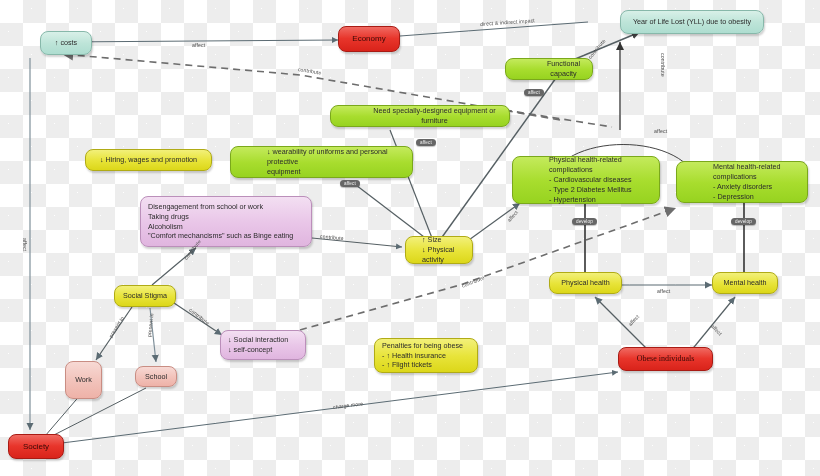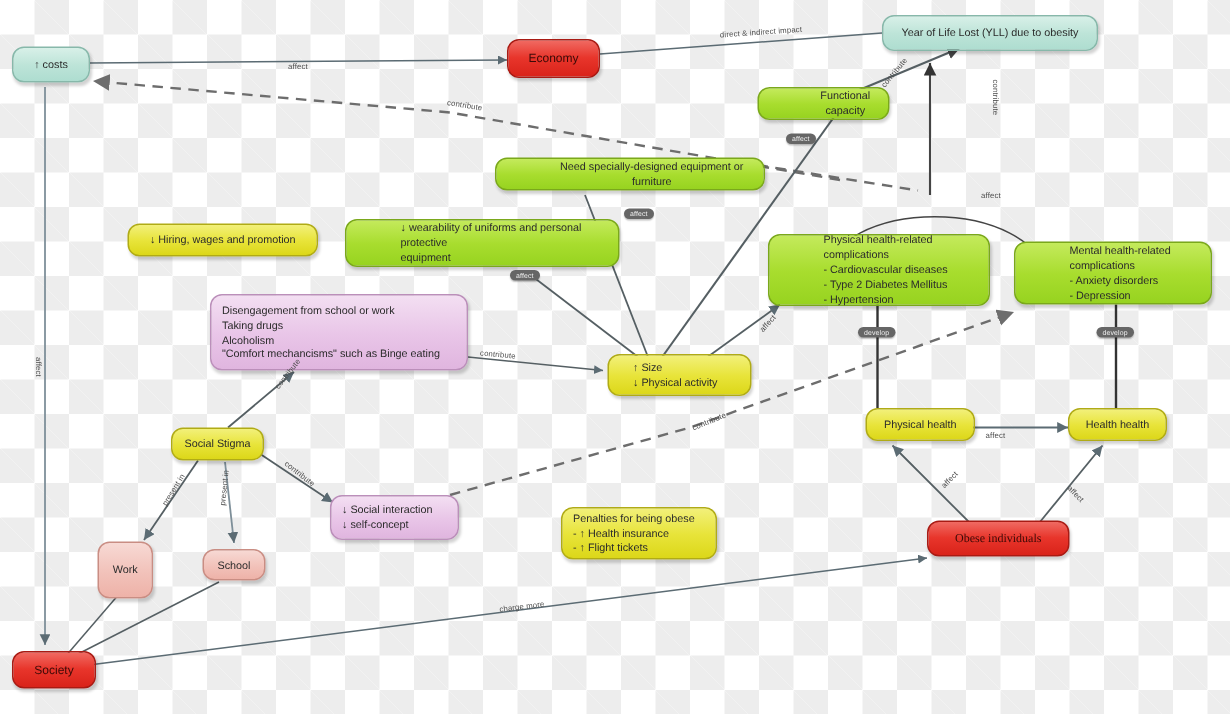--- a/index.html
+++ b/index.html
@@ -62,20 +62,21 @@
     border-color: #c98d83;
   }
   .c-red {
     background: linear-gradient(to bottom, #f06a62 0%, #e8352b 48%, #d9231a 100%);
     border-color: #a81b14;
     color: #3a0a07;
   }
   .c-teal {
     background: linear-gradient(to bottom, #d8f0e8 0%, #bde4d8 52%, #aeddd0 100%);
     border-color: #87b8aa;
+    margin-left: 32px;
   }
 
   .edge-label {
     position: absolute;
     font-size: 5.2px;
     color: #4d4d4d;
     white-space: nowrap;
     transform-origin: left center;
     letter-spacing: 0.1px;
   }
@@ -184,26 +185,26 @@
 
   <div class="node c-green" style="left:512px; top:156px; width:148px; height:48px;">Physical health-related complications
 - Cardiovascular diseases
 - Type 2 Diabetes Mellitus
 - Hypertension</div>
 
   <div class="node c-green" style="left:676px; top:161px; width:132px; height:42px;">Mental health-related complications
 - Anxiety disorders
 - Depression</div>
 
-  <div class="node c-yellow" style="left:405px; top:236px; width:96px; height:28px;padding-left:16px;">↑ Size
+  <div class="node c-yellow" style="left:405px; top:236px; width:68px; height:28px;padding-left:16px;">↑ Size
 ↓ Physical activity</div>
 
-  <div class="node c-yellow center" style="left:549px; top:272px; width:73px; height:22px;margin-left:28px;">Physical health</div>
-
-  <div class="node c-yellow center" style="left:712px; top:272px; width:66px; height:22px;">Health health</div>
+  <div class="node c-yellow center" style="left:549px; top:272px; width:73px; height:22px;">Physical health</div>
+
+  <div class="node c-yellow center" style="left:712px; top:272px; width:66px; height:22px;">Mental health</div>
 
   <div class="node c-yellow center" style="left:114px; top:285px; width:62px; height:22px;">Social Stigma</div>
 
   <div class="node c-pink" style="left:220px; top:330px; width:86px; height:30px;">↓ Social interaction
 ↓ self-concept</div>
 
   <div class="node c-yellow" style="left:374px; top:338px; width:104px; height:35px;">Penalties for being obese
 -  ↑ Health insurance
 -  ↑ Flight tickets</div>
 

